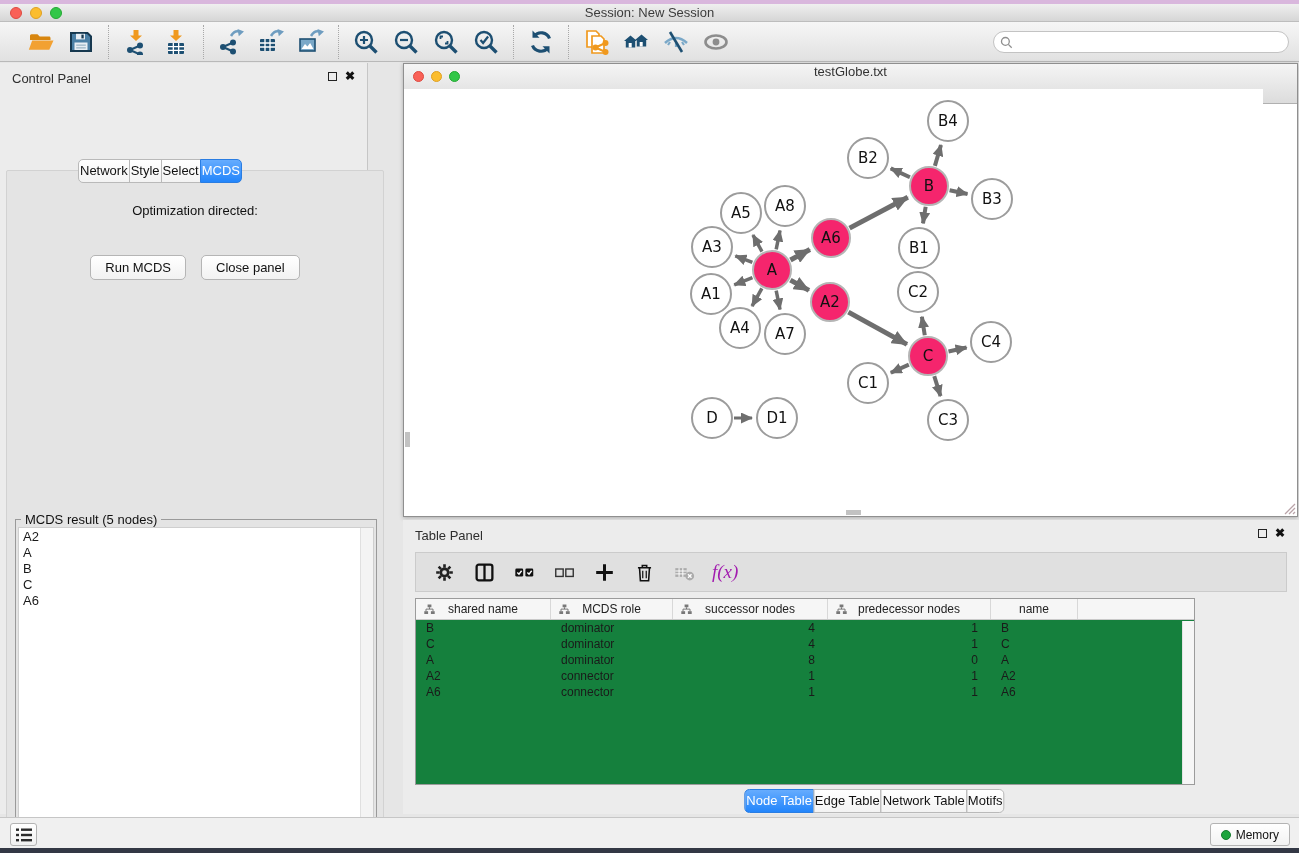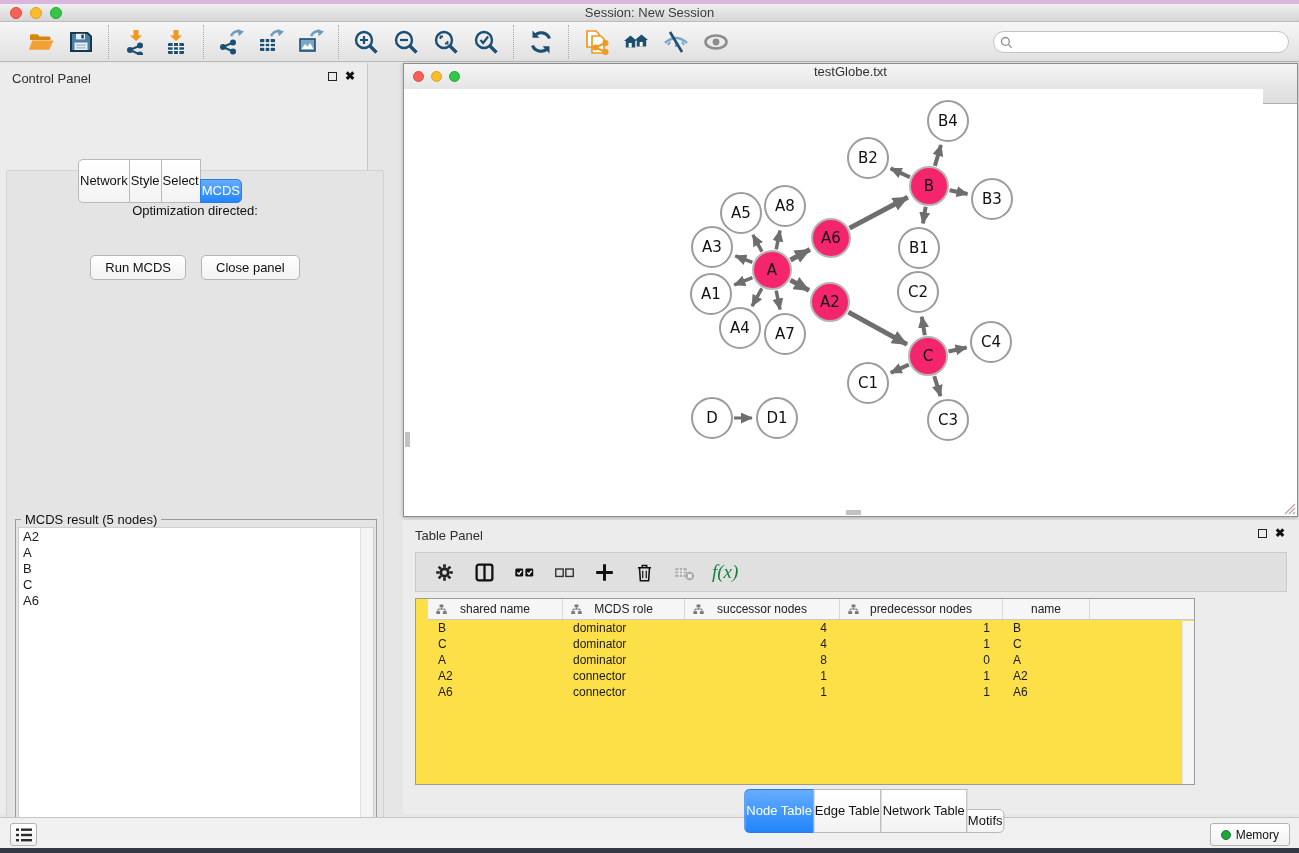--- a/index.html
+++ b/index.html
@@ -36,21 +36,21 @@
   .float-box { width:9px; height:9px; border:1.5px solid #222; display:inline-block; }
   .close-x { font-size:12px; font-weight:bold; color:#111; line-height:9px; }
 
   
   .control-panel { position:absolute; left:0; top:63px; width:368px; height:751px; background:#ececec; border-right:1px solid #c6c6c6; }
   .cp-content { position:absolute; left:6px; top:107px; width:378px; height:697px; background:#e4e4e4; border:1px solid #d2d2d2; border-radius:2px; }
   .seg { display:inline-flex; position:absolute; z-index:3; }
   .seg .seg-btn { background:linear-gradient(#ffffff,#f3f3f3); border:1px solid #b9b9b9; padding:3px 1px 4px;
                   font-size:13px; color:#111; margin-left:-1px; cursor:pointer; font-family:inherit; white-space:nowrap; }
   .seg .seg-btn:first-child { border-radius:5px 0 0 5px; margin-left:0; }
-  .seg .seg-btn:last-child { border-radius:0 5px 5px 0;margin-top:20px; }
+  .seg .seg-btn:last-child { border-radius:0 5px 5px 0; }
   .seg .seg-btn.selected { background:linear-gradient(#66acfe,#2285fb); color:#fff; border-color:#2a7de2; }
   .cp-tabs { top:96px; left:78px; }
   .opt-label { position:absolute; top:32px; width:100%; text-align:center; font-size:13px; color:#111; }
   .select-box { position:absolute; left:36px; top:50px; width:306px; height:24px; background:#fff;
                 border:1px solid #ababab; border-radius:4px; display:flex; align-items:center; cursor:pointer; }
   .select-box .sel-text { flex:1; font-size:13px; padding-left:9px; white-space:nowrap; overflow:hidden; }
   .select-stepper { width:19px; height:22px; margin-right:1px; border-radius:3px; background:linear-gradient(#6db1fc,#2b81f6);
                     display:flex; flex-direction:column; align-items:center; justify-content:center; gap:3px; }
   .chev-up { width:0; height:0; border-left:4px solid transparent; border-right:4px solid transparent; border-bottom:5px solid #fff; }
   .chev-down { width:0; height:0; border-left:4px solid transparent; border-right:4px solid transparent; border-top:5px solid #fff; }
@@ -73,22 +73,22 @@
   .vthumb { position:absolute; left:1px; top:368px; width:5px; height:15px; background:#c2c2c2; }
   .hthumb { position:absolute; left:442px; bottom:1px; width:15px; height:5px; background:#c2c2c2; }
   .grip { position:absolute; right:1px; bottom:1px; }
 
   
   .table-panel { position:absolute; left:403px; top:520px; width:896px; height:294px; background:#ececec; }
   .tp-toolbar { position:absolute; left:12px; top:32px; width:872px; height:40px; background:#e0e0e0;
                 border:1px solid #cbcbcb; display:flex; align-items:center; gap:16px; padding-left:16px; }
   .tp-btn { background:none; border:none; cursor:pointer; display:flex; align-items:center; justify-content:center; width:24px; height:24px; }
   .tp-btn svg { width:21px; height:21px; }
-  .fx-label { font-family:"Liberation Serif", serif; font-style:italic; font-size:19px; color:#15803d; }
-  .node-table { position:absolute; left:12px; top:78px; width:780px; height:187px; background:#fde047; border:1px solid #9b9b9b; overflow:hidden;padding-left:12px; }
+  .fx-label { font-family:"Liberation Serif", serif; font-style:italic; font-size:19px; color:#a21caf; }
+  .node-table { position:absolute; left:12px; top:78px; width:780px; height:187px; background:#15803d; border:1px solid #9b9b9b; overflow:hidden; }
   .nt-header { display:flex; height:21px; background:#f6f6f6; border-bottom:1px solid #c9c9c9; }
   .nt-hcell { display:flex; align-items:center; justify-content:center; gap:5px; font-size:12px; color:#222;
               border-right:1px solid #d8d8d8; height:100%; }
   .nt-hcell.last { border-right:1px solid #d8d8d8; }
   .nt-row { display:flex; height:16px; }
   .nt-cell { font-size:12px; padding-top:1px; white-space:nowrap; }
   .nt-cell.left { text-align:left; padding-left:10px; }
   .nt-cell.right { text-align:right; padding-right:13px; }
   .nt-scroll { position:absolute; right:0; top:22px; bottom:0; width:12px; background:#f6f6f6; border-left:1px solid #e3e3e3; }
   .tp-tabs { top:269px; left:50%; transform:translateX(-41%); }

